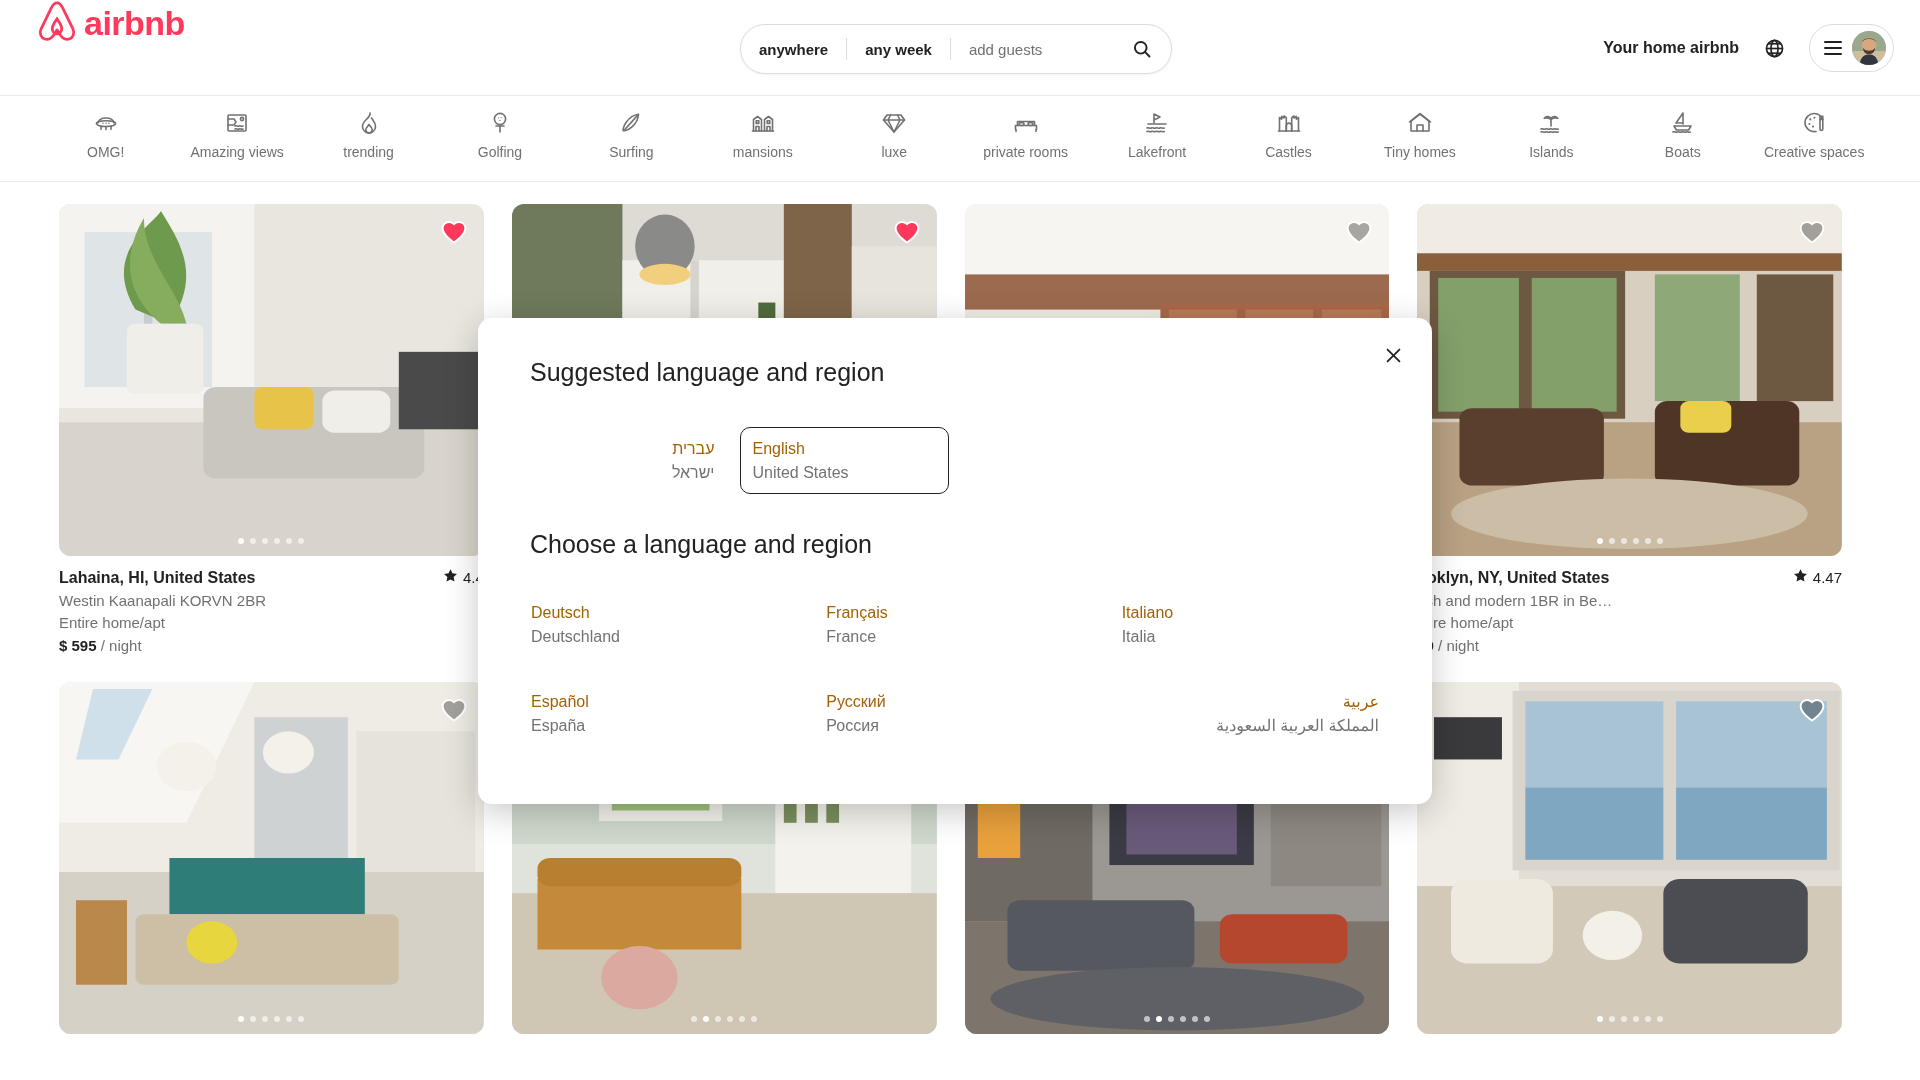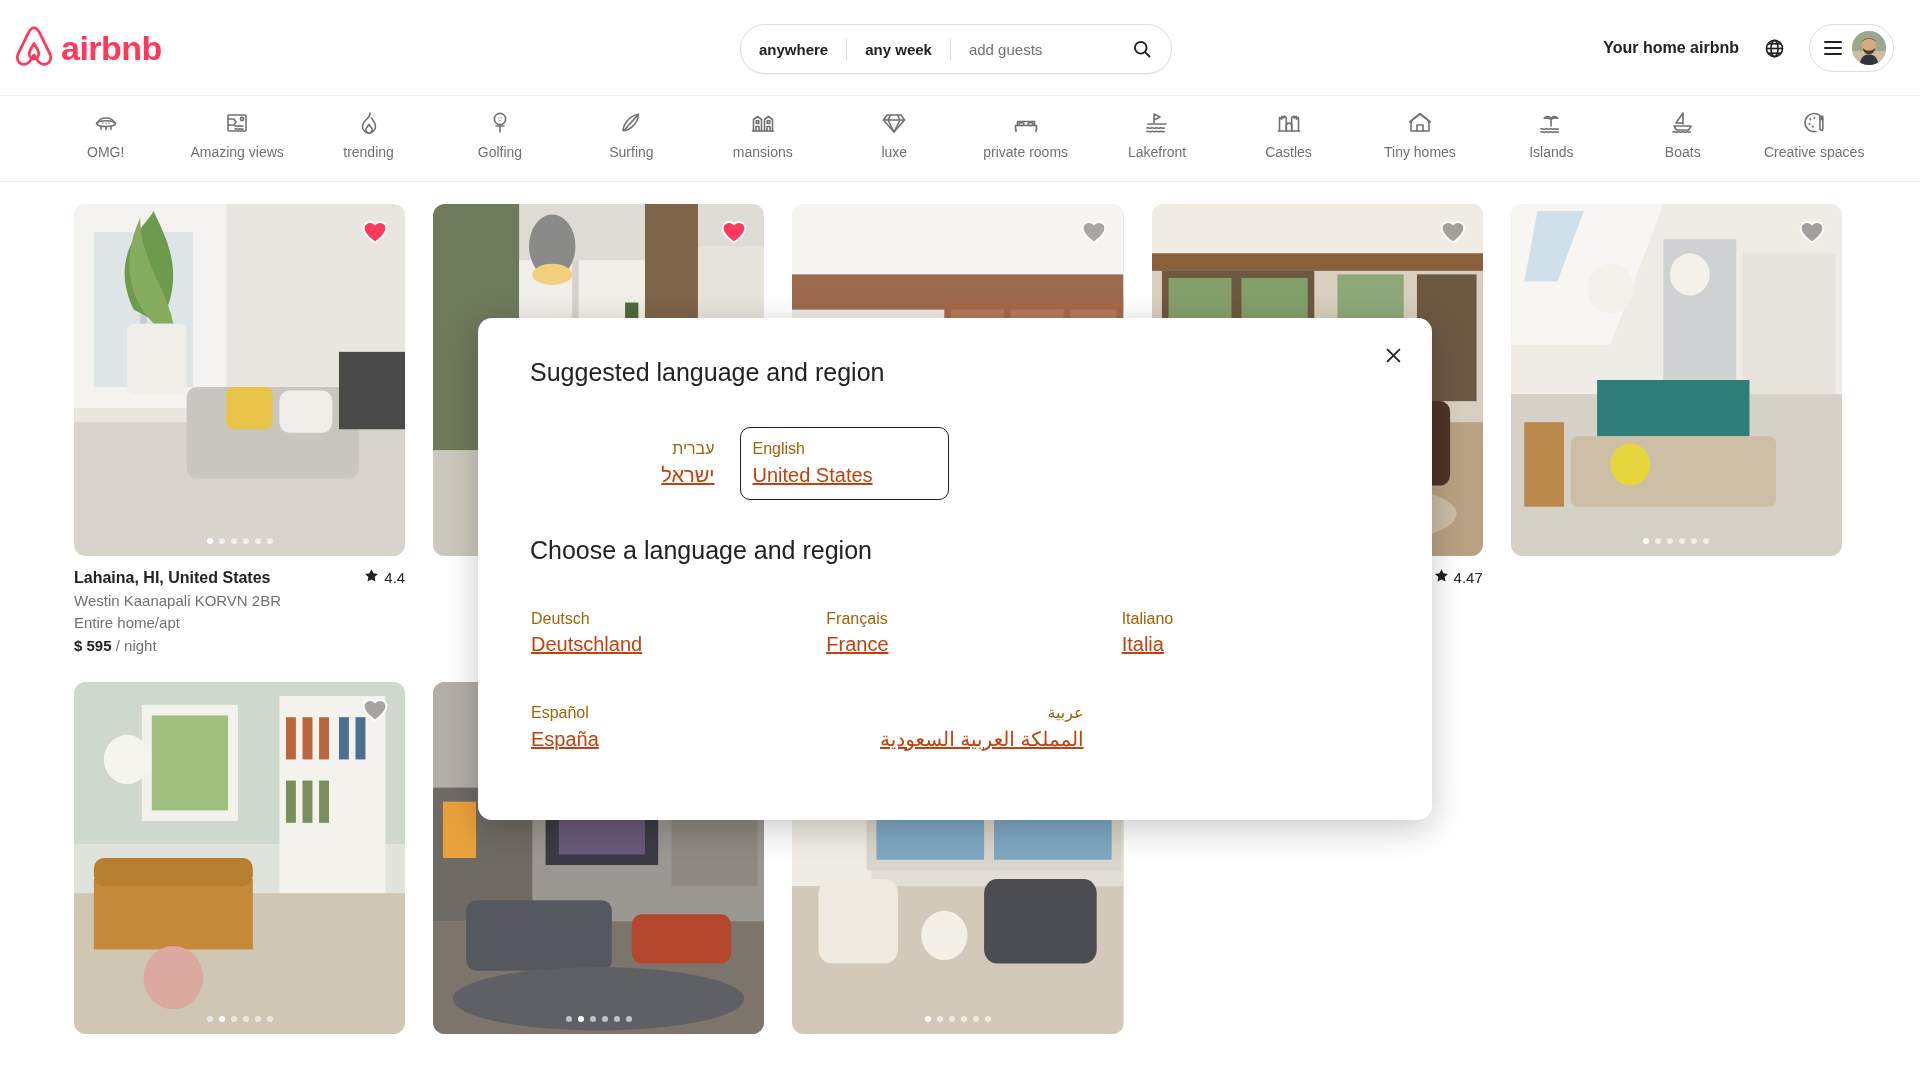--- a/index.html
+++ b/index.html
@@ -10,22 +10,22 @@
     background: #ffffff;
     font-family: "Liberation Sans", sans-serif;
     color: #222222;
   }
 
   
   #header {
     position: relative;
     height: 96px;
     display: flex;
-    align-items: center;
-    padding: 0 13px;
+    align-items: flex-start;
+    padding: 0 36px;
     background: #ffffff;
     border-bottom: 1px solid #ebebeb;
   }
   .logo {
     display: flex; align-items: center; gap: 6px;
     cursor: pointer;
   }
   .logo svg { display: block; }
   .logo-word {
     font-size: 34px;
@@ -116,23 +116,23 @@
     gap: 8px;
     cursor: pointer;
     color: #717171;
     padding-bottom: 6px;
   }
   .cat .ic { height: 26px; display: flex; align-items: center; justify-content: center; }
   .cat .lbl { font-size: 14px; white-space: nowrap; }
 
   
   #grid {
-    padding: 22px 78px 0 74px;
+    padding: 22px 78px 0 59px;
     display: grid;
-    grid-template-columns: repeat(5, 1fr);
+    grid-template-columns: repeat(4, 1fr);
     column-gap: 28px;
     row-gap: 24px;
     gap: 28px;
   }
   .card { position: relative; }
   .photo {
     position: relative;
     width: 100%;
     height: 352px;
     border-radius: 12px;
@@ -214,21 +214,21 @@
     border-radius: 10px;
     border: 1px solid transparent;
     cursor: pointer;
     line-height: 1.35;
   }
   .lang.selected {
     border-color: #222222;
     background: #ffffff;
   }
   .lang .l1 { font-size: 16px; color: #a16207; }
-  .lang .l2 { font-size: 20px; color: #c2410c; margin-top: 2px; text-decoration: underline; }
+  .lang .l2 { font-size: 16px; color: #737373; margin-top: 2px; }
   .lang.rtl { direction: rtl; text-align: right; }
   .suggest-row { display: grid; grid-template-columns: repeat(4,1fr); column-gap: 12px; padding: 0 6px; }
 </style>
 </head>
 <body>
 
 <div id="header">
 
   <div class="logo">
     <span>
@@ -801,19 +801,23 @@
           <div class="l2">France</div>
         </div>
         <div class="lang">
           <div class="l1">Italiano</div>
           <div class="l2">Italia</div>
         </div>
         <div class="lang">
           <div class="l1">Español</div>
           <div class="l2">España</div>
         </div>
+        <div class="lang">
+          <div class="l1">Русский</div>
+          <div class="l2">Россия</div>
+        </div>
         <div class="lang rtl">
           <div class="l1">عربية</div>
           <div class="l2">المملكة العربية السعودية</div>
         </div>
       </div>
   </div>
 </div>
 
 </body></html>

